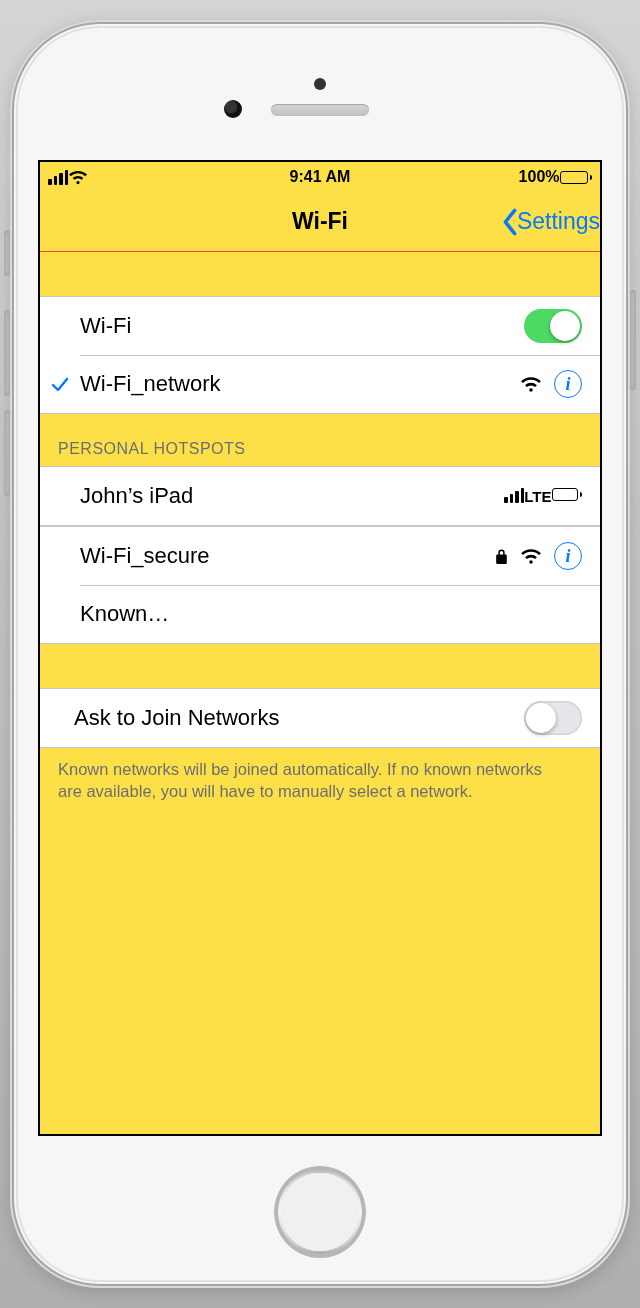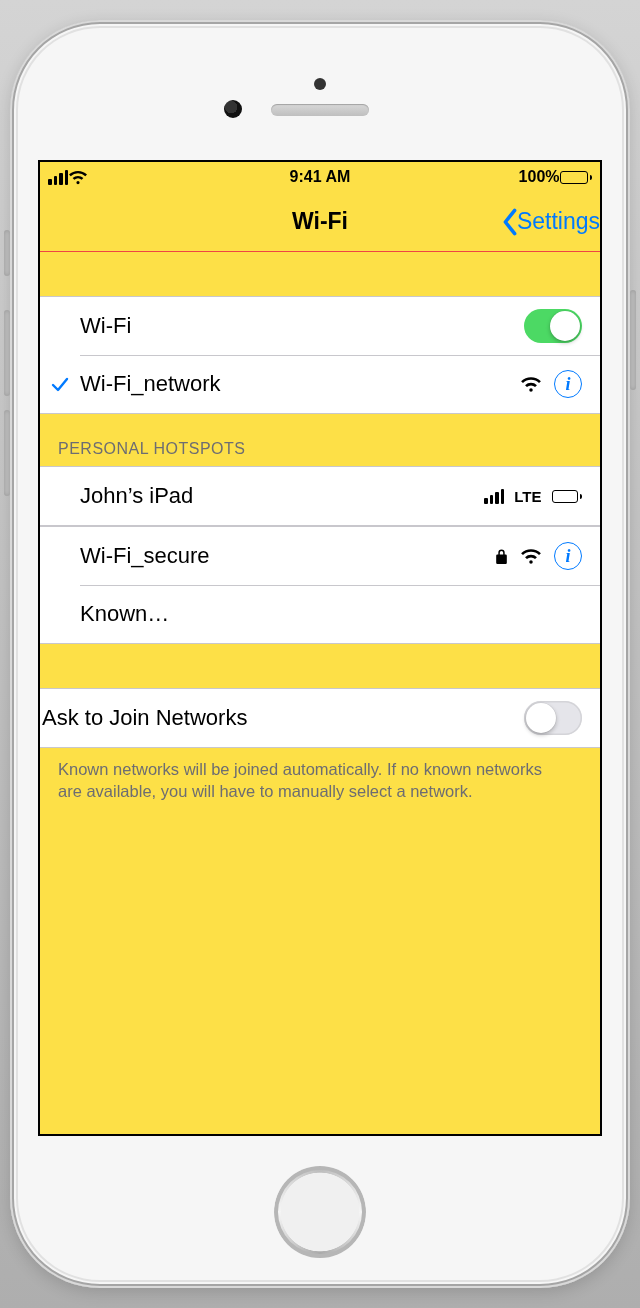--- a/index.html
+++ b/index.html
@@ -222,21 +222,21 @@
   .switch:not(.on) .knob { left: 2px; }
 
   .footer-text {
     color: #6d6d72;
     font-size: 16.5px;
     line-height: 1.35;
     padding: 10px 30px 0 18px;
   }
 
   .hotspot-trail {
-    display: flex; align-items: center; gap: 10px;
+    display: flex; align-items: flex-start; gap: 0;
     font-size: 15px; font-weight: 600;
   }
   .hotspot-trail .cell-bars span { background:#000; }
   .hotspot-batt .batt-body { width: 26px; height: 13px; }
 
   .lock-icon svg, .wifi-small svg { display:block; }
 </style>
 </head>
 <body>
 
@@ -362,21 +362,21 @@
         </div>
         <div class="cell">
           <div class="cell-lead"></div>
           <div class="cell-title">Known…</div>
         </div>
       </div>
 
       <div class="section-gap"></div>
 
       <div class="cell-group">
-        <div class="cell" style="padding-left:2px;">
+        <div class="cell" style="padding-left:34px;">
           <div class="cell-title">Ask to Join Networks</div>
           <div class="cell-trail">
             <div id="askjoin-switch" class="switch">
               <div class="knob"></div>
             </div>
           </div>
         </div>
       </div>
 
       <div class="footer-text">Known networks will be joined automatically. If no known networks are available, you will have to manually select a network.</div>

